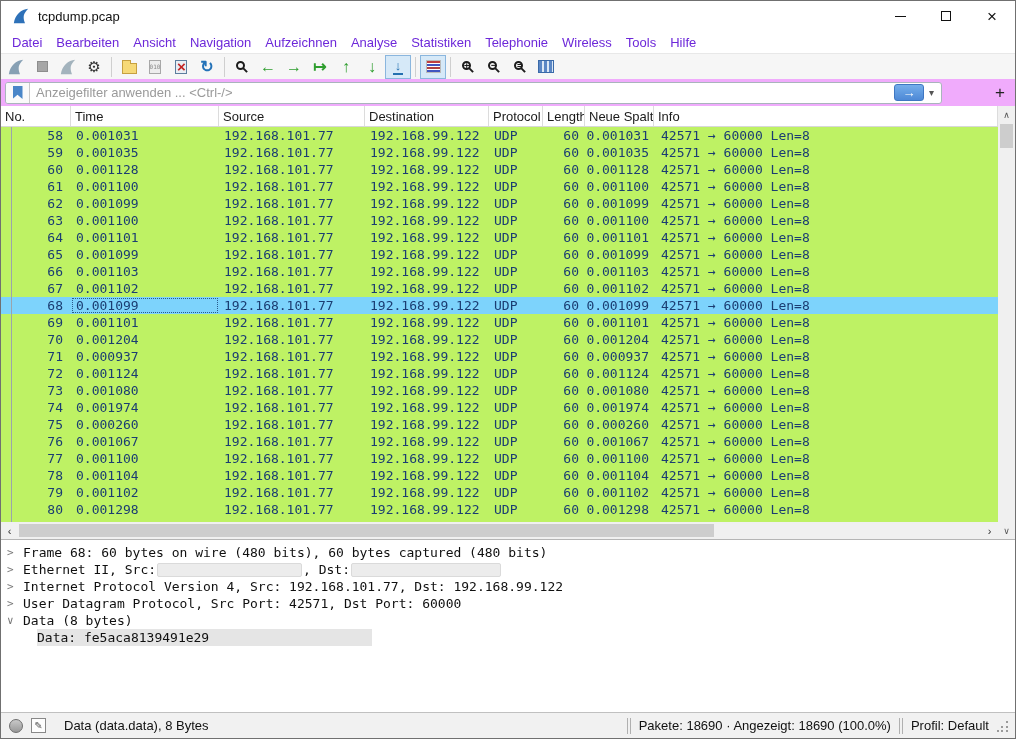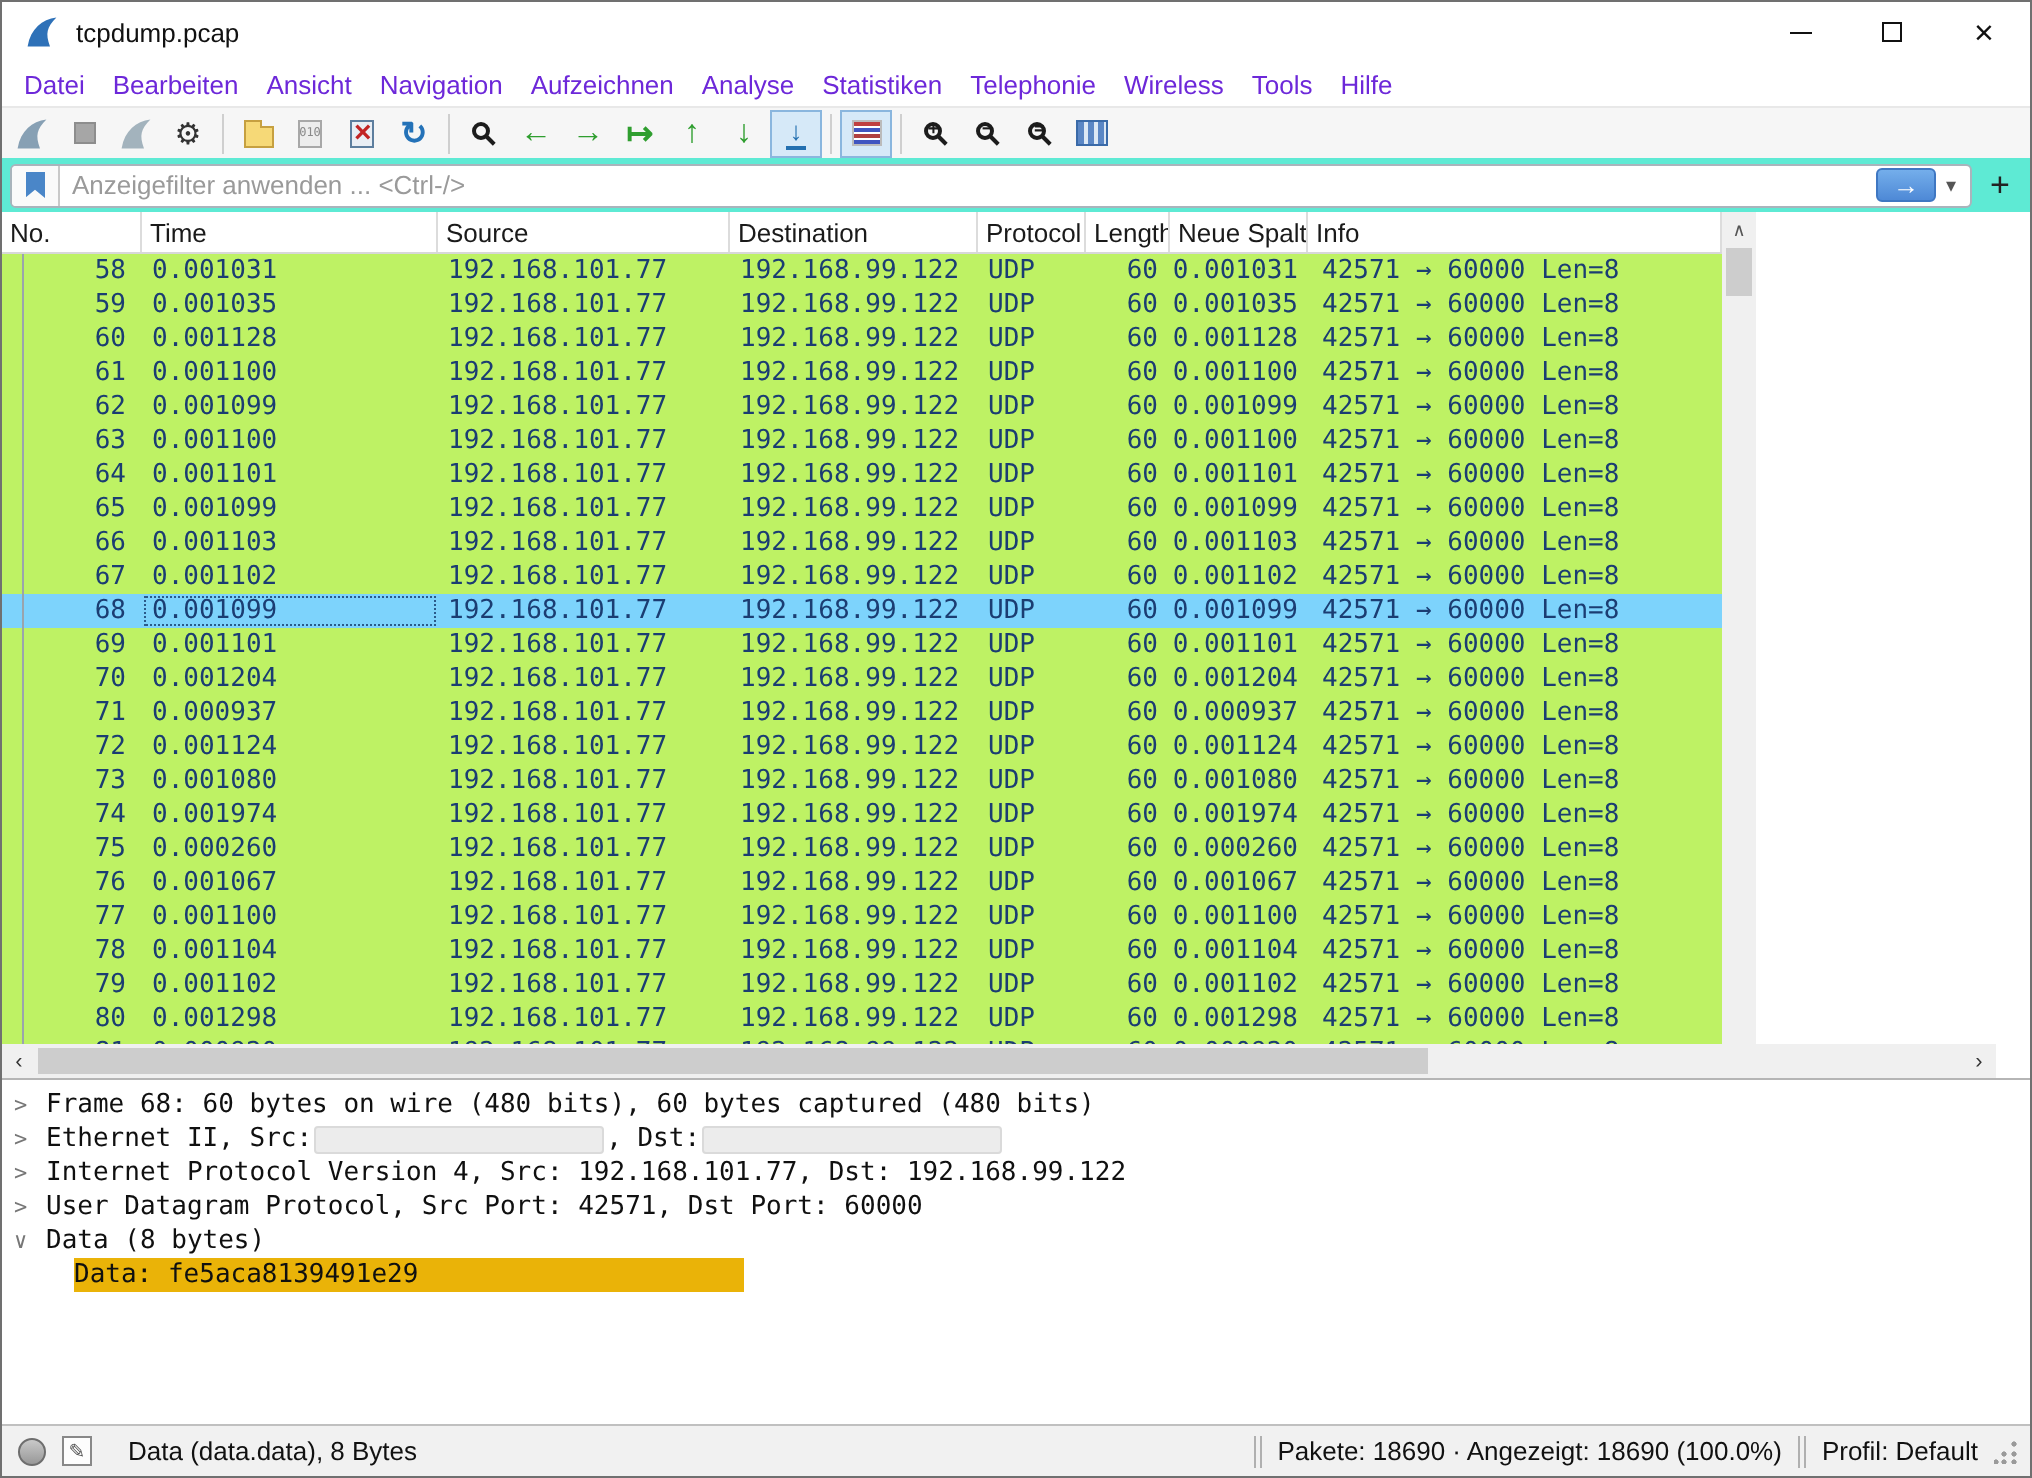--- a/index.html
+++ b/index.html
@@ -48,33 +48,33 @@
   .ic-go-forward::before { content:"→"; }
   .ic-go-to-packet::before { content:"↦"; }
   .ic-go-first::before { content:"↑"; }
   .ic-go-last::before { content:"↓"; }
   .ic-auto-scroll { border-bottom:2px solid #2470b0; padding:0 2px; }
   .ic-auto-scroll::before { content:"↓"; font-size:13px; font-weight:bold; color:#2470b0; }
   .ic-colorize { width:15px; height:13px; background:repeating-linear-gradient(180deg,#c04040 0 2px,#fff 2px 3px,#4055c0 3px 5px,#fff 5px 6px,#b04040 6px 8px,#fff 8px 9px,#4055c0 9px 11px,#fff 11px 13px); border:1px solid #bbb; }
   .ic-resize-columns { width:16px; height:13px; border:1px solid #3a6aa8; background:linear-gradient(90deg,#5b87c5 0 3px,#dce8f5 3px 5px,#5b87c5 5px 8px,#dce8f5 8px 10px,#5b87c5 10px 13px,#dce8f5 13px 16px); }
 
   
-  .filterbar { height:27px; background:#5eead4; display:flex; align-items:center; padding:0 4px; flex:0 0 auto; }
+  .filterbar { height:27px; background:#f0abfc; display:flex; align-items:center; padding:0 4px; flex:0 0 auto;gap:44px; }
   .filter-field { flex:1 1 auto; height:22px; background:#fff; border:1px solid #a9b4bc; border-radius:3px; display:flex; align-items:center; overflow:hidden; }
   .bookmark-btn { width:24px; height:100%; border-right:1px solid #c9c9c9; background:#fafafa; display:flex; align-items:center; justify-content:center; }
   .bookmark-icon { width:10px; height:13px; background:#4a86c8; clip-path:polygon(0 0,100% 0,100% 100%,50% 68%,0 100%); }
   .filter-input { flex:1 1 auto; border:none; outline:none; height:100%; padding:0 6px; font-size:13px; color:#333; font-family:"Liberation Sans",sans-serif; background:transparent; }
   .filter-input::placeholder { color:#9a9a9a; }
   .apply-btn { width:30px; height:17px; margin-right:2px; border-radius:3px; background:linear-gradient(#74aeeb,#4e89d6); border:1px solid #3f77c2; color:#fff; display:flex; align-items:center; justify-content:center; font-weight:bold; font-size:13px; line-height:1; }
   .filter-caret { padding:0 7px 0 3px; color:#555; font-size:10px; }
   .add-btn { width:22px; text-align:center; font-size:17px; color:#222; margin-left:3px; }
 
   
   .packet-area { display:flex; flex:0 0 auto; }
-  .packet-main { width:860px; }
+  .packet-main { width:997px; }
   .vscroll { width:17px; height:433px; background:#f0f0f0; display:flex; flex-direction:column; align-items:center; font-size:9px; color:#555; }
   .vscroll .arr { height:17px; display:flex; align-items:center; }
   .vscroll .vthumb { width:13px; height:24px; background:#cdcdcd; margin-top:1px; }
   .vscroll .spacer { flex:1; }
   .table-header { height:21px; display:grid; grid-template-columns:70px 148px 146px 124px 54px 42px 69px 1fr; background:#fff; border-bottom:1px solid #d8d8d8; }
   .th { display:flex; align-items:center; padding-left:4px; border-right:1px solid #dcdcdc; color:#1a1a1a; overflow:hidden; white-space:nowrap; }
   .rows-viewport { height:395px; overflow:hidden; background:#fff; font-family:"DejaVu Sans Mono",monospace; font-size:13px; }
   .prow { height:17px; display:grid; grid-template-columns:70px 148px 146px 124px 54px 42px 69px 1fr; background:#bef264; color:#1b3d72; line-height:17px; white-space:nowrap; }
   .prow.selected { background:#7dd3fc; }
   .c { overflow:hidden; }
@@ -87,21 +87,21 @@
   .c-info { padding-left:7px; }
   .hscroll { height:17px; width:997px; background:#f0f0f0; position:relative; display:flex; align-items:center; justify-content:space-between; color:#333; font-size:11px; }
   .hscroll .arr { width:17px; text-align:center; }
   .hthumb { position:absolute; left:18px; top:2px; width:695px; height:13px; background:#cdcdcd; }
 
   
   .details-pane { height:173px; background:#fff; border-top:1px solid #b5b5b5; padding-top:4px; font-family:"DejaVu Sans Mono",monospace; font-size:13px; color:#101010; flex:0 0 auto; overflow:hidden; }
   .d-line { height:17px; line-height:17px; white-space:nowrap; padding-left:6px; display:flex; align-items:center; }
   .d-exp { width:16px; color:#777; font-size:11px; flex:0 0 auto; }
   .d-ind1 { padding-left:36px; }
-  .d-hl { background:#eab308; display:inline-block; width:335px; }
+  .d-hl { background:#e5e5e5; display:inline-block; width:335px; }
   .redacted { display:inline-block; height:14px; background:#ececec; border:1px solid #dadada; border-radius:2px; vertical-align:middle; margin:0 1px; }
 
   
   .statusbar { height:26px; margin-top:auto; background:#f1f1f1; border-top:1px solid #c0c0c0; display:flex; align-items:center; padding:0 6px; color:#111; flex:0 0 auto; }
   .expert-icon { width:14px; height:14px; border-radius:50%; background:linear-gradient(#c9c9c9,#989898); border:1px solid #6e6e6e; margin:0 8px 0 2px; }
   .comment-icon { width:15px; height:15px; background:#fdfdfd; border:1px solid #888; display:flex; align-items:center; justify-content:center; font-size:10px; color:#555; }
   .sb-left-text { margin-left:18px; }
   .sb-right { margin-left:auto; display:flex; align-items:center; }
   .sep2 { width:4px; height:16px; border-left:1px solid #b0b0b0; border-right:1px solid #b0b0b0; margin:0 8px; }
   .grip { width:12px; height:12px; margin-left:8px; background:

